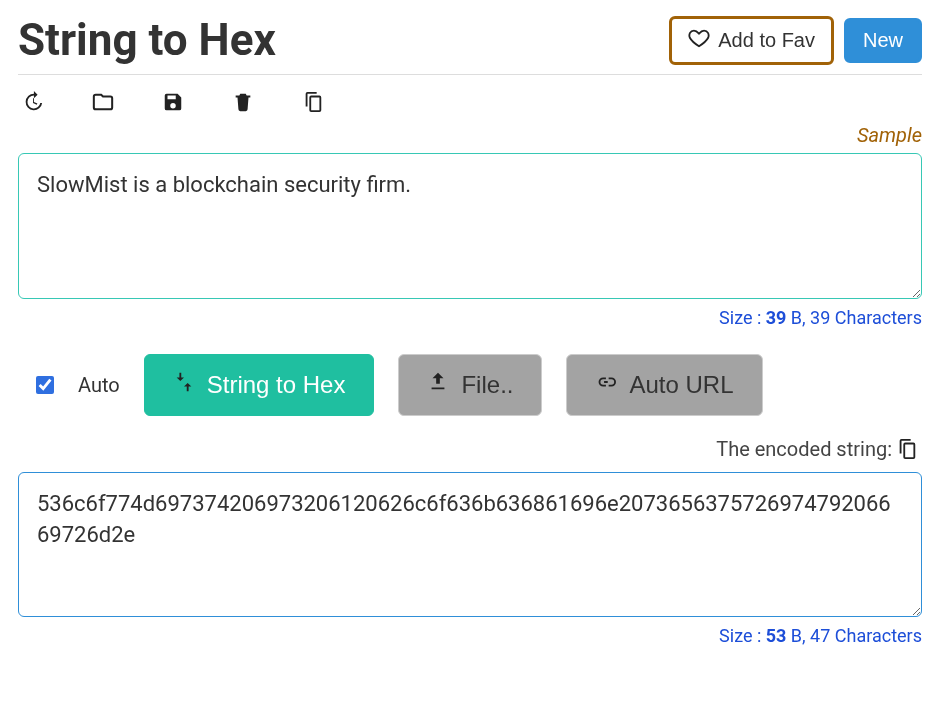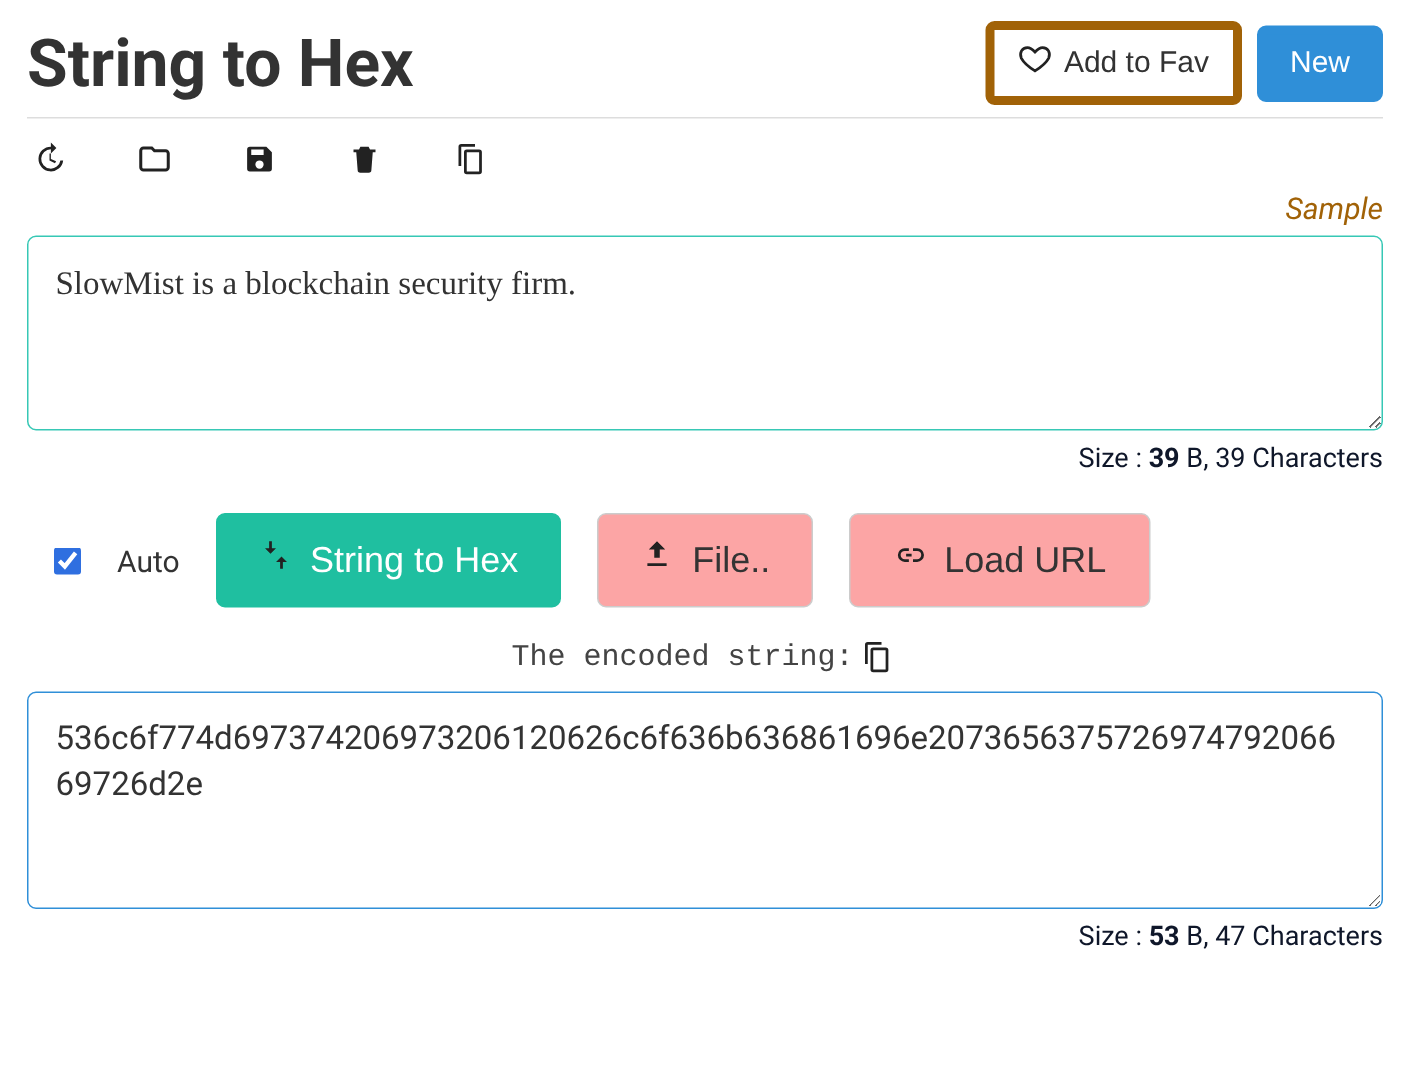--- a/index.html
+++ b/index.html
@@ -20,21 +20,21 @@
   font-size: 44px;
   font-weight: 700;
   color: #333;
 }
 .header-actions { display: flex; gap: 10px; align-items: center; }
 .btn {
   display: inline-flex; align-items: center; gap: 8px;
   font-size: 20px;
   padding: 8px 16px;
   border-radius: 6px;
-  border: 6px solid #a16207;
+  border: 3px solid #a16207;
   background: #fff;
   color: #333;
   cursor: pointer;
 }
 .btn-primary {
   background: #2f8fd8;
   border-color: #2f8fd8;
   color: #fff;
 }
 hr.divider { border: none; border-top: 1px solid #ddd; margin: 0 0 10px 0; }
@@ -59,51 +59,50 @@
   color: #333;
   padding: 16px 18px;
   border: 1.5px solid #37c8b5;
   border-radius: 6px;
   resize: both;
   font-family: inherit;
   line-height: 1.4;
 }
 .textbox-input {
   border-color: #37c8b5;
-  height: 130px;
+  height: 146px;
   margin-top: 6px;
-  font-family: Liberation Serif, serif;
 }
 .textbox-output {
   border-color: #2f8fd8;
   height: 145px;
   margin-top: 8px;
   word-break: break-all;
 }
-.size-row { text-align: right; font-size: 18px; color: #0f172a; margin-top: 4px; }
+.size-row { text-align: right; font-size: 18px; color: #1d4ed8; margin-top: 4px; }
 .size-row b { font-weight: 700; }
 .action-row {
   display: flex; align-items: center; gap: 24px;
   margin-top: 26px; margin-bottom: 18px;
   padding-left: 18px;
 }
 .auto-wrap { display:flex; align-items:center; gap:24px; font-size:20px; color:#333; }
 .auto-wrap input { width:18px; height:18px; accent-color:#2f6fe0; }
 .btn-big {
   display:inline-flex; align-items:center; gap:12px;
   font-size:24px; padding:16px 28px; border-radius:6px;
-  border:1px solid #ccc; background:#fca5a5; color:#333; cursor:pointer;
+  border:1px solid #ccc; background:#a3a3a3; color:#333; cursor:pointer;
 }
 .btn-convert {
   background:#1fbfa0; border-color:#1fbfa0; color:#fff; font-weight:500;
 }
 .btn-convert svg { fill:#fff; width:24px; height:24px; }
 .btn-big svg { width:22px; height:22px; fill:#222; }
 .output-label-row {
-  display:flex; align-items:center; justify-content:center; margin-top:4px;font-family:Liberation Mono, monospace;
+  display:flex; align-items:center; justify-content:flex-end; margin-top:4px;
 }
 .output-label { font-size:20px; color:#444; }
 </style>
 </head>
 <body>
 
 
 
 <div class="header-row">
   <h1 class="page-title">String to Hex</h1>
@@ -184,21 +183,21 @@
         </svg>
     </span>
     <span>File..</span>
   </button>
   <button class="btn-big">
     <span>
       <svg viewBox="0 0 24 24">
           <path d="M3.9 12a5 5 0 0 1 5-5h3v2h-3a3 3 0 0 0 0 6h3v2h-3a5 5 0 0 1-5-5zm6-1h4v2h-4v-2zm5-4h3a5 5 0 0 1 0 10h-3v-2h3a3 3 0 0 0 0-6h-3V7z"></path>
         </svg>
     </span>
-    <span>Load URL</span>
+    <span>Auto URL</span>
   </button>
 </div>
 
 <div class="output-label-row">
   <div class="output-label">The encoded string:</div>
   <button class="icon-btn">
     <svg viewBox="0 0 24 24">
         <path d="M16 1H6a2 2 0 0 0-2 2v14h2V3h10V1zm3 4H10a2 2 0 0 0-2 2v14a2 2 0 0 0 2 2h9a2 2 0 0 0 2-2V7a2 2 0 0 0-2-2zm0 16H10V7h9v14z"></path>
       </svg>
   </button>

